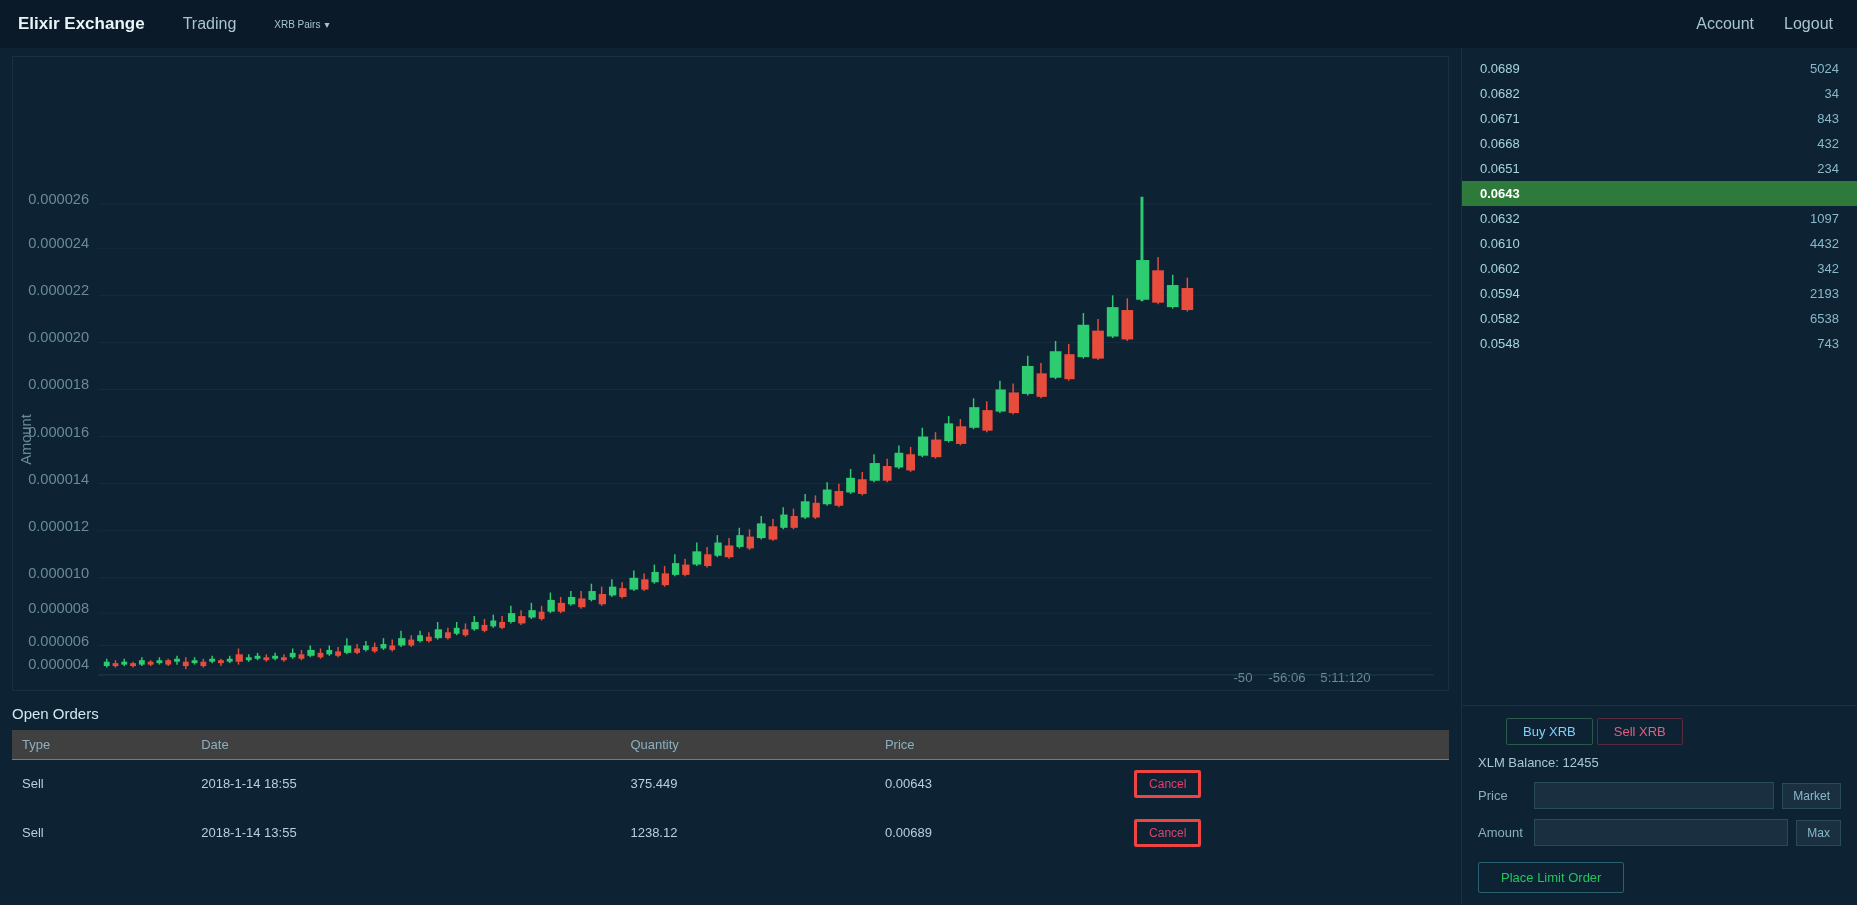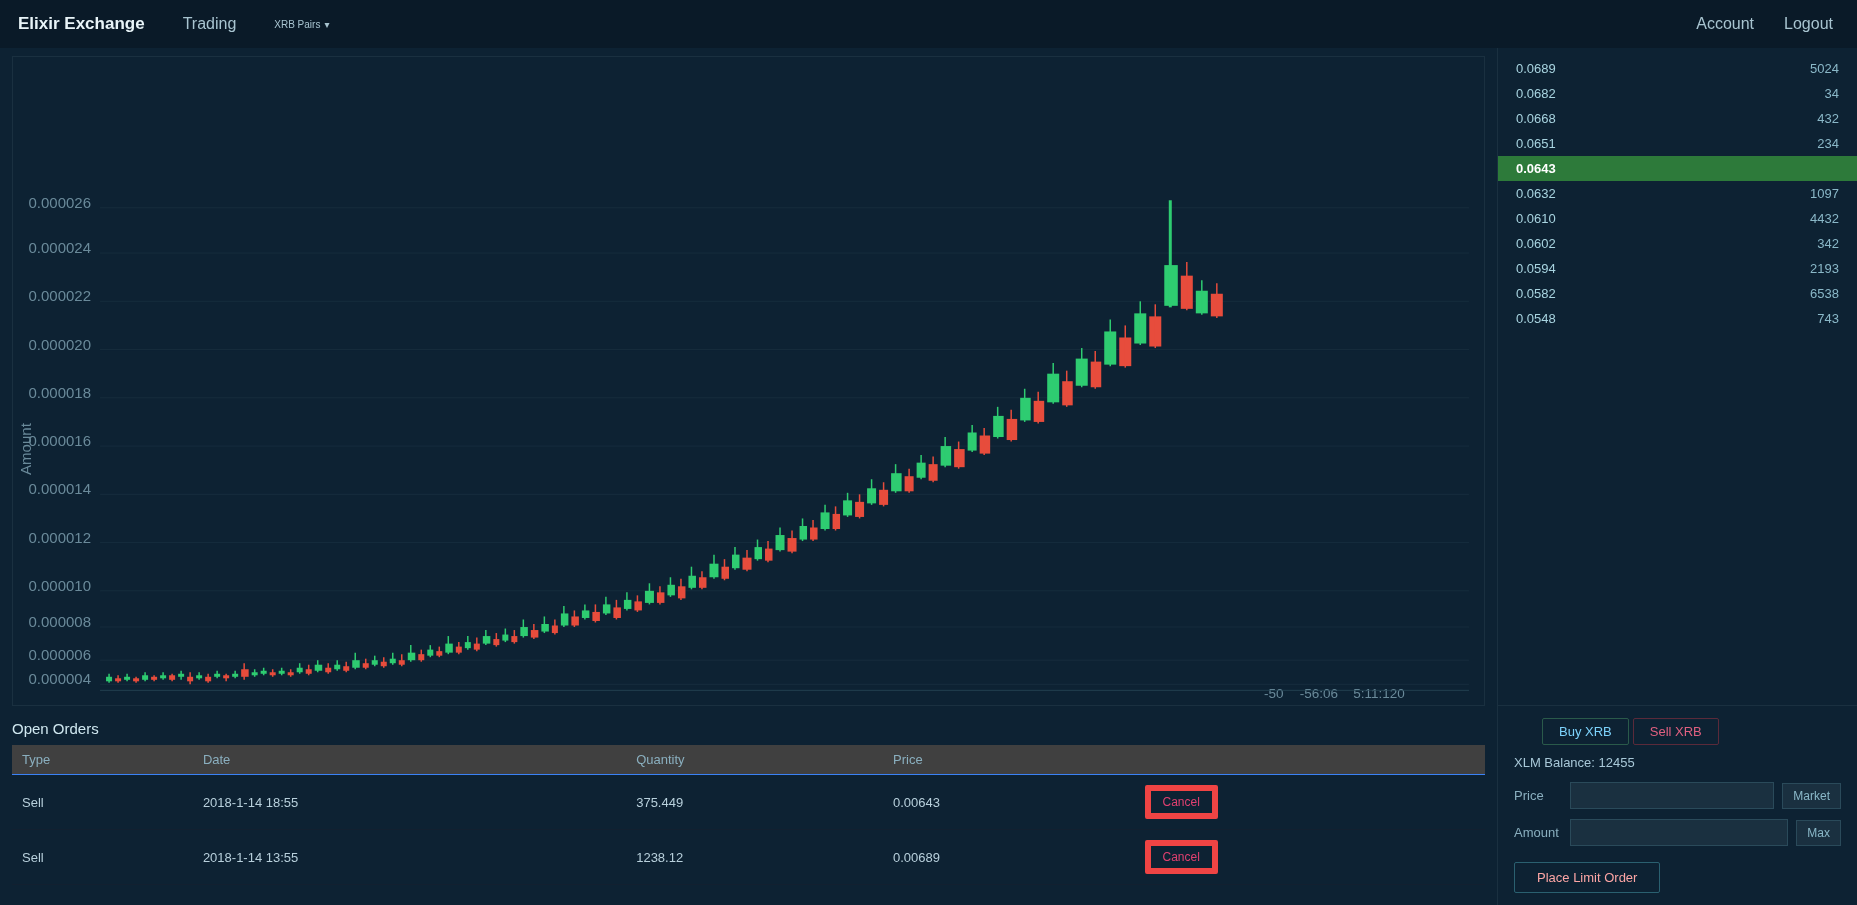--- a/index.html
+++ b/index.html
@@ -106,31 +106,31 @@
       border-bottom: 1px solid #122030;
     }
     .orders-table tbody td {
       padding: 10px 10px;
       color: #b8d0dc;
     }
 
     
     .cancel-btn {
       background: transparent;
-      border: 6px solid #ef4444;
+      border: 3px solid #ef4444;
       color: #e04070;
       padding: 4px 12px;
       cursor: pointer;
       border-radius: 2px;
       font-size: 12px;
     }
 
     
     .right-panel {
-      width: 360px;
+      width: 396px;
       background-color: #0d2233;
       border-left: 1px solid #1a3040;
       display: flex;
       flex-direction: column;
       padding: 0;
       overflow: hidden;
     }
 
     
     .order-book {
@@ -218,21 +218,21 @@
       background-color: #1a3040;
       border: 1px solid #2a4a5a;
       color: #8ab8c8;
       padding: 5px 10px;
       cursor: pointer;
       font-size: 12px;
     }
     .place-order-btn {
       background: transparent;
       border: 1px solid #2a6070;
-      color: #fca5a5;
+      color: #22c55e;
       padding: 7px 22px;
       cursor: pointer;
       font-size: 13px;
       border-radius: 2px;
       margin-top: 6px;
     }
 
     
     .order-book::-webkit-scrollbar { width: 4px; }
     .order-book::-webkit-scrollbar-track { background: #0d2233; }
@@ -651,20 +651,24 @@
     <div class="order-book" id="order-book-container">
     <div class="order-book-row">
           <span class="price">0.0689</span>
           <span class="amount">5024</span>
         </div>
         <div class="order-book-row">
           <span class="price">0.0682</span>
           <span class="amount">34</span>
         </div>
         <div class="order-book-row">
+          <span class="price">0.0671</span>
+          <span class="amount">843</span>
+        </div>
+        <div class="order-book-row">
           <span class="price">0.0668</span>
           <span class="amount">432</span>
         </div>
         <div class="order-book-row">
           <span class="price">0.0651</span>
           <span class="amount">234</span>
         </div>
         <div class="order-book-row highlighted">
           <span class="price">0.0643</span>
           <span class="amount"></span>

